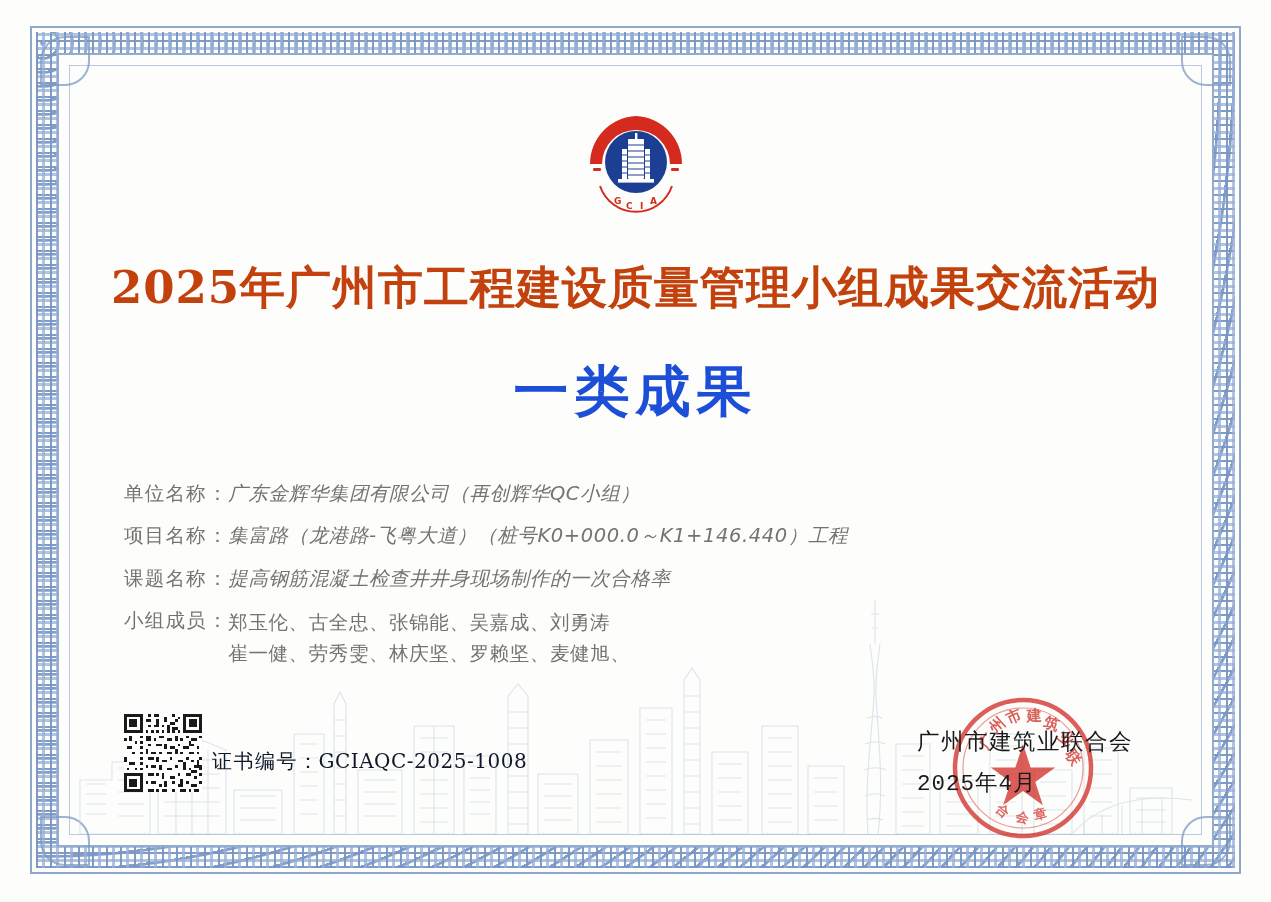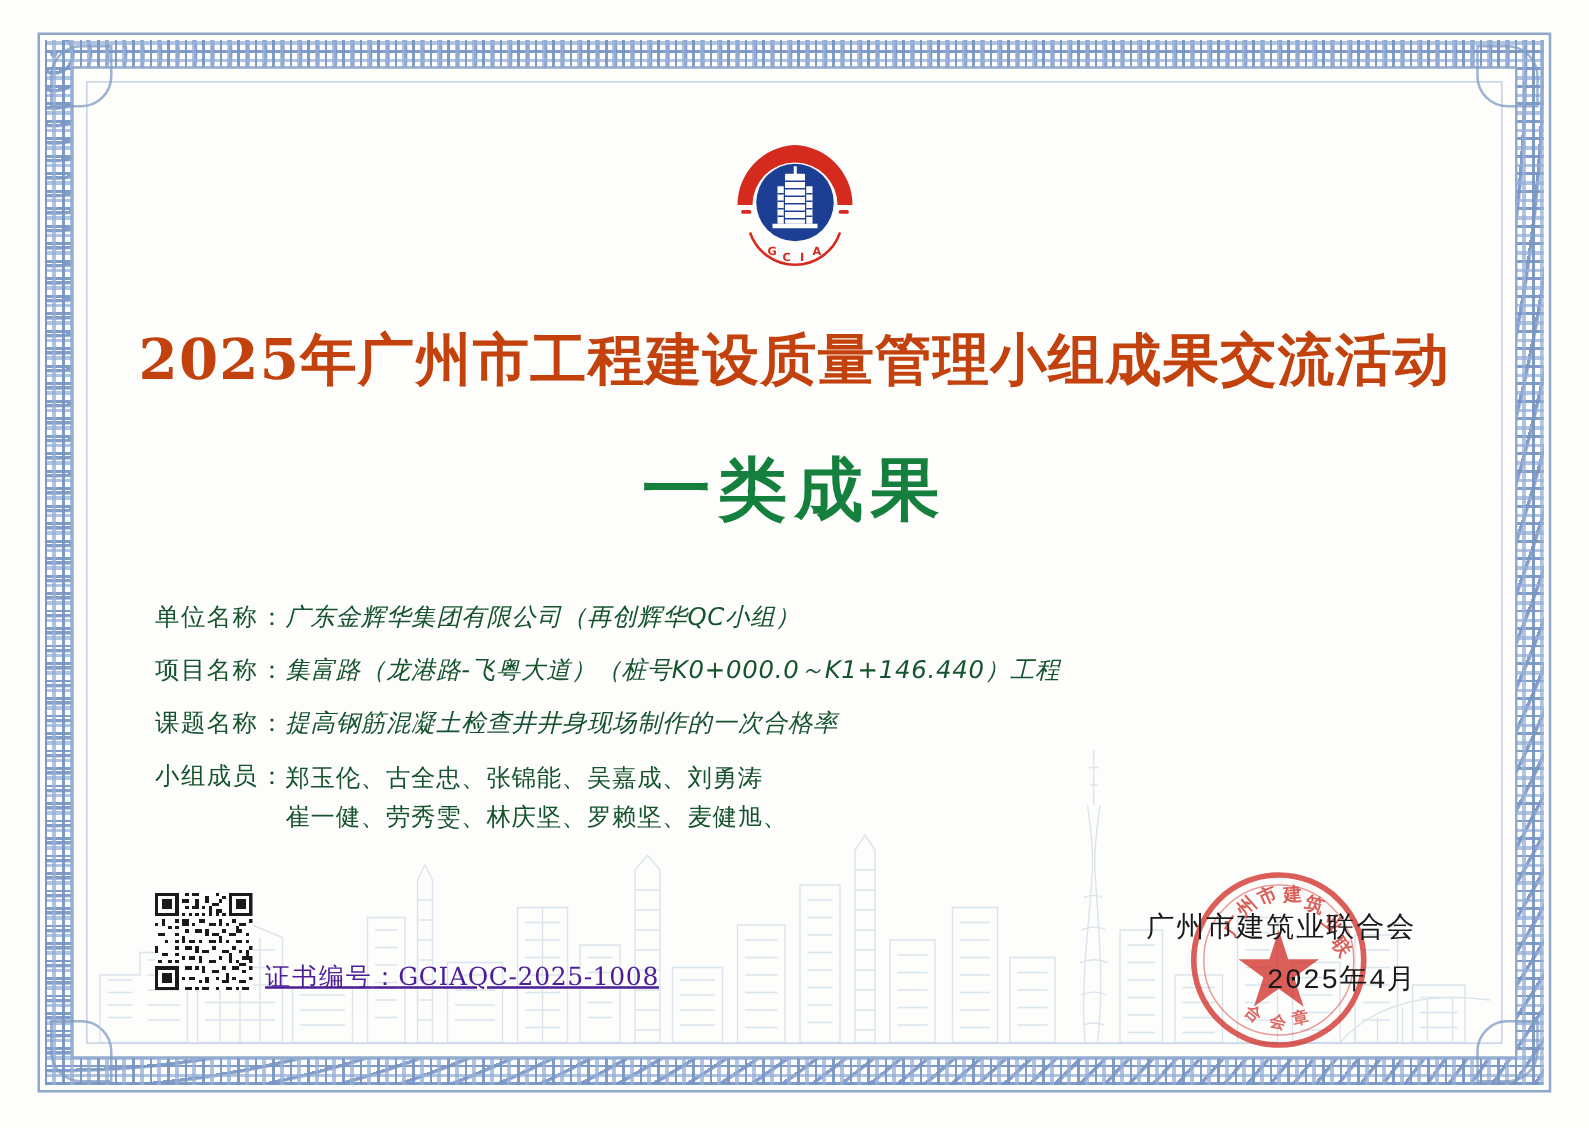--- a/index.html
+++ b/index.html
@@ -123,32 +123,32 @@
   }
   .title-sub {
     position: absolute;
     left: 0; right: 0;
     top: 355px;
     text-align: center;
     font-family: "DejaVu Serif", "Liberation Serif", serif;
     font-size: 55px;
     font-weight: 700;
     letter-spacing: 6px;
-    color: #15803d;
+    color: #1d4ed8;
   }
 
   
   .fields {
     position: absolute;
     left: 124px;
     top: 480px;
     width: 1010px;
     font-family: "DejaVu Sans", "Liberation Sans", sans-serif;
     font-size: 19.5px;
-    color: #14532d;
+    color: #737373;
   }
   .field-row {
     display: flex;
     align-items: flex-start;
     margin-bottom: 14px;
     line-height: 1.45;
   }
   .field-label {
     flex: 0 0 auto;
     white-space: nowrap;
@@ -178,27 +178,26 @@
     left: 124px;
     top: 714px;
     width: 78px;
     height: 78px;
   }
 
   
   .cert-no {
     position: absolute;
     left: 212px;
-    top: 768px;
+    top: 748px;
     font-family: "DejaVu Serif", "Liberation Serif", serif;
     font-size: 20px;
-    color: #4c1d95;
+    color: #0f172a;
     letter-spacing: 0.5px;
     white-space: nowrap;
-    text-decoration: underline;
   }
   .cert-no .cn-label { letter-spacing: 1.5px; }
 
   
   .sign-block {
     position: absolute;
     right: 138px;
     top: 726px;
     text-align: left;
     font-family: Liberation Mono, monospace;
@@ -206,21 +205,21 @@
   }
   .sign-org {
     font-size: 22.5px;
     letter-spacing: 1.5px;
     white-space: nowrap;
   }
   .sign-date {
     margin-top: 10px;
     font-size: 22.5px;
     letter-spacing: 1px;
-    text-align: right;
+    text-align: left;
   }
 
   
   .seal {
     position: absolute;
     right: 172px;
     top: 692px;
     width: 152px;
     height: 152px;
     opacity: 0.82;

